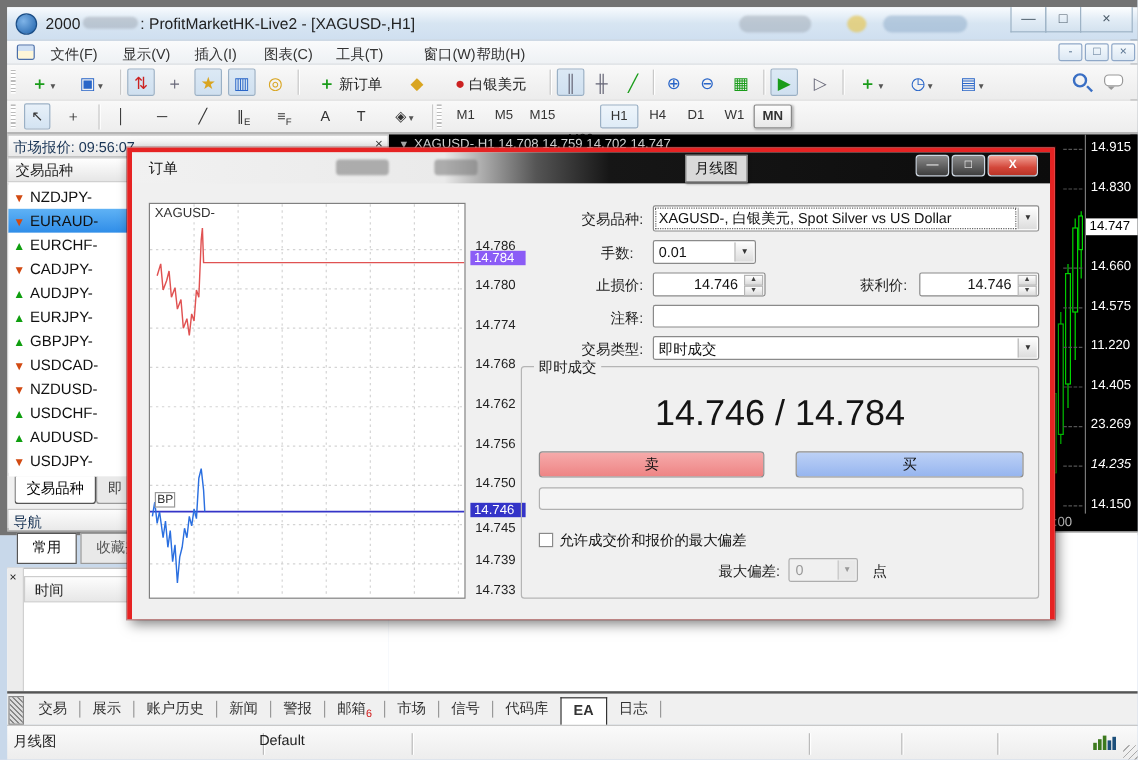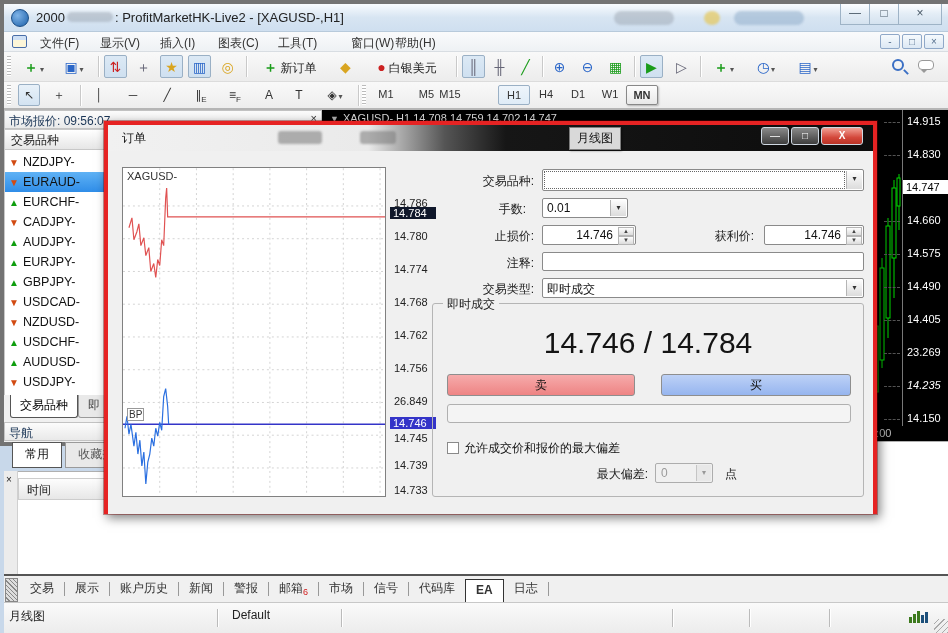--- a/index.html
+++ b/index.html
@@ -1,20 +1,20 @@
 <!DOCTYPE html>
 <html><head>
 <meta charset="utf-8">
 <style>
   * { margin:0; padding:0; box-sizing:border-box; }
   html,body { width:948px; height:633px; overflow:hidden; background:#c8d8ea;
     font-family:"Liberation Sans","DejaVu Sans",sans-serif; font-size:12px; color:#111; }
   .abs { position:absolute; }
   .win { position:relative; width:948px; height:446px; background:#f0f0f0;
-    border:4px solid #737373; }
+    border:6px solid #737373; }
 
   
   .titlebar { position:absolute; left:0; top:0; width:946px; height:28px;
     background:linear-gradient(#f8fbfe,#d7e5f2 50%,#cfdff0); border-bottom:1px solid #b8cadb; }
   .logo { position:absolute; left:7px; top:5px; width:18px; height:18px; border-radius:50%;
     background:radial-gradient(circle at 35% 35%, #7fb4e8, #1c5fa8); border:1px solid #1a4d86; }
   .apptitle { position:absolute; left:32px; top:6px; color:#222; font-size:13px; }
   .blurpill { position:absolute; top:7px; height:14px; border-radius:7px; background:rgba(150,160,170,.45); filter:blur(1px); }
   .winbtns { position:absolute; right:8px; top:0; height:22px; display:flex; }
   .wbtn { width:30px; height:21px; border:1px solid #9eb3c6; border-top:none;
@@ -150,21 +150,21 @@
   .dbody { position:absolute; left:0; top:26px; width:765px; height:363px; background:#f0f0f0; }
 
   
   .mchart { position:absolute; left:14px; top:16px; width:264px; height:330px; background:#fff;
     border:1px solid #808080; }
   .mcsym { position:absolute; left:4px; top:2px; font-size:11px; color:#333; }
   .mclbl { position:absolute; left:4px; top:240px; font-size:10px; color:#333; border:1px solid #999;
     padding:0 1px; background:rgba(255,255,255,.7); }
   .mscale { position:absolute; left:286px; width:44px; font-size:11px; color:#222; }
   .mtag { position:absolute; left:282px; width:46px; font-size:11px; color:#fff; padding:0 3px; }
-  .mtag.ask { background:#0f172a; }
+  .mtag.ask { background:#8b5cf6; }
   .mtag.bid { background:#3434c8; }
 
   
   .flabel { position:absolute; color:#222; text-align:right; width:90px; }
   .combo { position:absolute; background:#fff; border:1px solid #8a8a8a; border-radius:2px; }
   .combo .cval { position:absolute; left:4px; top:2px; right:20px; white-space:nowrap; overflow:hidden; }
   .combo .cbtn { position:absolute; right:1px; top:1px; bottom:1px; width:16px;
     background:linear-gradient(#fdfdfd,#dcdcdc); border-left:1px solid #b5b5b5; text-align:center;
     font-size:8px; color:#333; line-height:16px; }
   .combo.focusdot::after { content:""; position:absolute; left:1px; top:1px; right:18px; bottom:1px;
@@ -280,21 +280,21 @@
     <div class="tbtn2" style="left:118px;"><span>─</span></div>
     <div class="tbtn2" style="left:152px;"><span>╱</span></div>
     <div class="tbtn2" style="left:186px;"><span>∥</span><span class="sub">E</span></div>
     <div class="tbtn2" style="left:220px;"><span>≡</span><span class="sub">F</span></div>
     <div class="tbtn2" style="left:254px;"><span>A</span></div>
     <div class="tbtn2" style="left:284px;"><span>T</span></div>
     <div class="tbtn2" style="left:314px;width:34px;"><span>◈</span><span class="caret">▾</span></div>
     <div class="tsep" style="left:354px;top:3px;"></div>
     <div class="grip" style="left:358px;top:3px;"></div>
     <div class="tfbtn" style="left:366px;">M1</div>
-    <div class="tfbtn" style="left:398px;text-align:right;">M5</div>
+    <div class="tfbtn" style="left:398px;">M5</div>
     <div class="tfbtn" style="left:430px;">M15</div>
     <div class="tfbtn" style="left:462px;margin-top:20px;">M30</div>
     <div class="tfbtn active" style="left:494px;">H1</div>
     <div class="tfbtn" style="left:526px;">H4</div>
     <div class="tfbtn" style="left:558px;">D1</div>
     <div class="tfbtn" style="left:590px;">W1</div>
     <div class="tfbtn raised" style="left:622px;">MN</div>
   </div>
 
   <div class="chartbg">
@@ -321,21 +321,21 @@
     <div class="pdash" style="top:12px;"></div>
     <div class="pscale" style="top:5px;">14.915</div>
     <div class="pdash" style="top:45px;"></div>
     <div class="pscale" style="top:38px;">14.830</div>
     <div class="ptag" style="top:70px;">14.747</div>
     <div class="pdash" style="top:111px;"></div>
     <div class="pscale" style="top:104px;">14.660</div>
     <div class="pdash" style="top:144px;"></div>
     <div class="pscale" style="top:137px;">14.575</div>
     <div class="pdash" style="top:177px;"></div>
-    <div class="pscale" style="top:170px;">14.490</div>
+    <div class="pscale" style="top:170px;">11.220</div>
     <div class="pdash" style="top:210px;"></div>
     <div class="pscale" style="top:203px;">14.405</div>
     <div class="pdash" style="top:243px;"></div>
     <div class="pscale" style="top:236px;">23.269</div>
     <div class="pdash" style="top:276px;"></div>
     <div class="pscale" style="top:269px;font-style:italic;">14.235</div>
     <div class="pdash" style="top:309px;"></div>
     <div class="pscale" style="top:302px;">14.150</div>
     <div class="timelbl">3:00</div>
   </div>
@@ -396,21 +396,21 @@
     <div class="btabsep"></div>
     <div class="btab">代码库</div>
     <div class="btab active">EA</div>
     <div class="btab">日志</div>
     <div class="btabsep"></div>
   </div>
 
   <div class="statusbar">
     <div class="spane" style="left:5px;">月线图</div>
     <div class="ssep" style="left:213px;"></div>
-    <div class="spane" style="left:228px;">Default</div>
+    <div class="spane" style="left:210px;">Default</div>
     <div class="ssep" style="left:337px;"></div>
     <div class="ssep" style="left:668px;"></div>
     <div class="ssep" style="left:745px;"></div>
     <div class="ssep" style="left:825px;"></div>
     <div class="connicon">
       <div class="cb" style="height:6px;"></div>
         <div class="cb" style="height:9px;"></div>
       <div class="cb" style="height:12px;"></div>
         <div class="cb b" style="height:8px;"></div>
       <div class="cb b" style="height:11px;"></div>
@@ -459,28 +459,29 @@
         <div class="mclbl">BP</div>
       </div>
 
       <div class="mscale" style="top:46px;">14.786</div>
       <div class="mtag ask" style="top:56px;">14.784</div>
       <div class="mscale" style="top:79px;">14.780</div>
       <div class="mscale" style="top:112px;">14.774</div>
       <div class="mscale" style="top:145px;">14.768</div>
       <div class="mscale" style="top:178px;">14.762</div>
       <div class="mscale" style="top:211px;">14.756</div>
-      <div class="mscale" style="top:244px;">26.849</div>
+      <div class="mscale" style="top:244px;">14.750</div>
       <div class="mtag bid" style="top:266px;">14.746</div>
       <div class="mscale" style="top:281px;">14.745</div>
       <div class="mscale" style="top:308px;">14.739</div>
       <div class="mscale" style="top:333px;">14.733</div>
 
       <div class="flabel" style="left:336px;top:22px;">交易品种:</div>
       <div class="combo focusdot" style="left:434px;top:18px;width:322px;height:22px;">
+        <div class="cval">XAGUSD-, 白银美元, Spot Silver vs US Dollar</div>
         <div class="cbtn">▾</div>
       </div>
       <div class="flabel" style="left:328px;top:50px;">手数:</div>
       <div class="combo" style="left:434px;top:47px;width:86px;height:20px;">
         <div class="cval">0.01</div>
         <div class="cbtn">▾</div>
       </div>
       <div class="flabel" style="left:336px;top:77px;">止损价:</div>
       <div class="spin" style="left:434px;top:74px;width:94px;height:20px;">
         <div class="sval">14.746</div>

